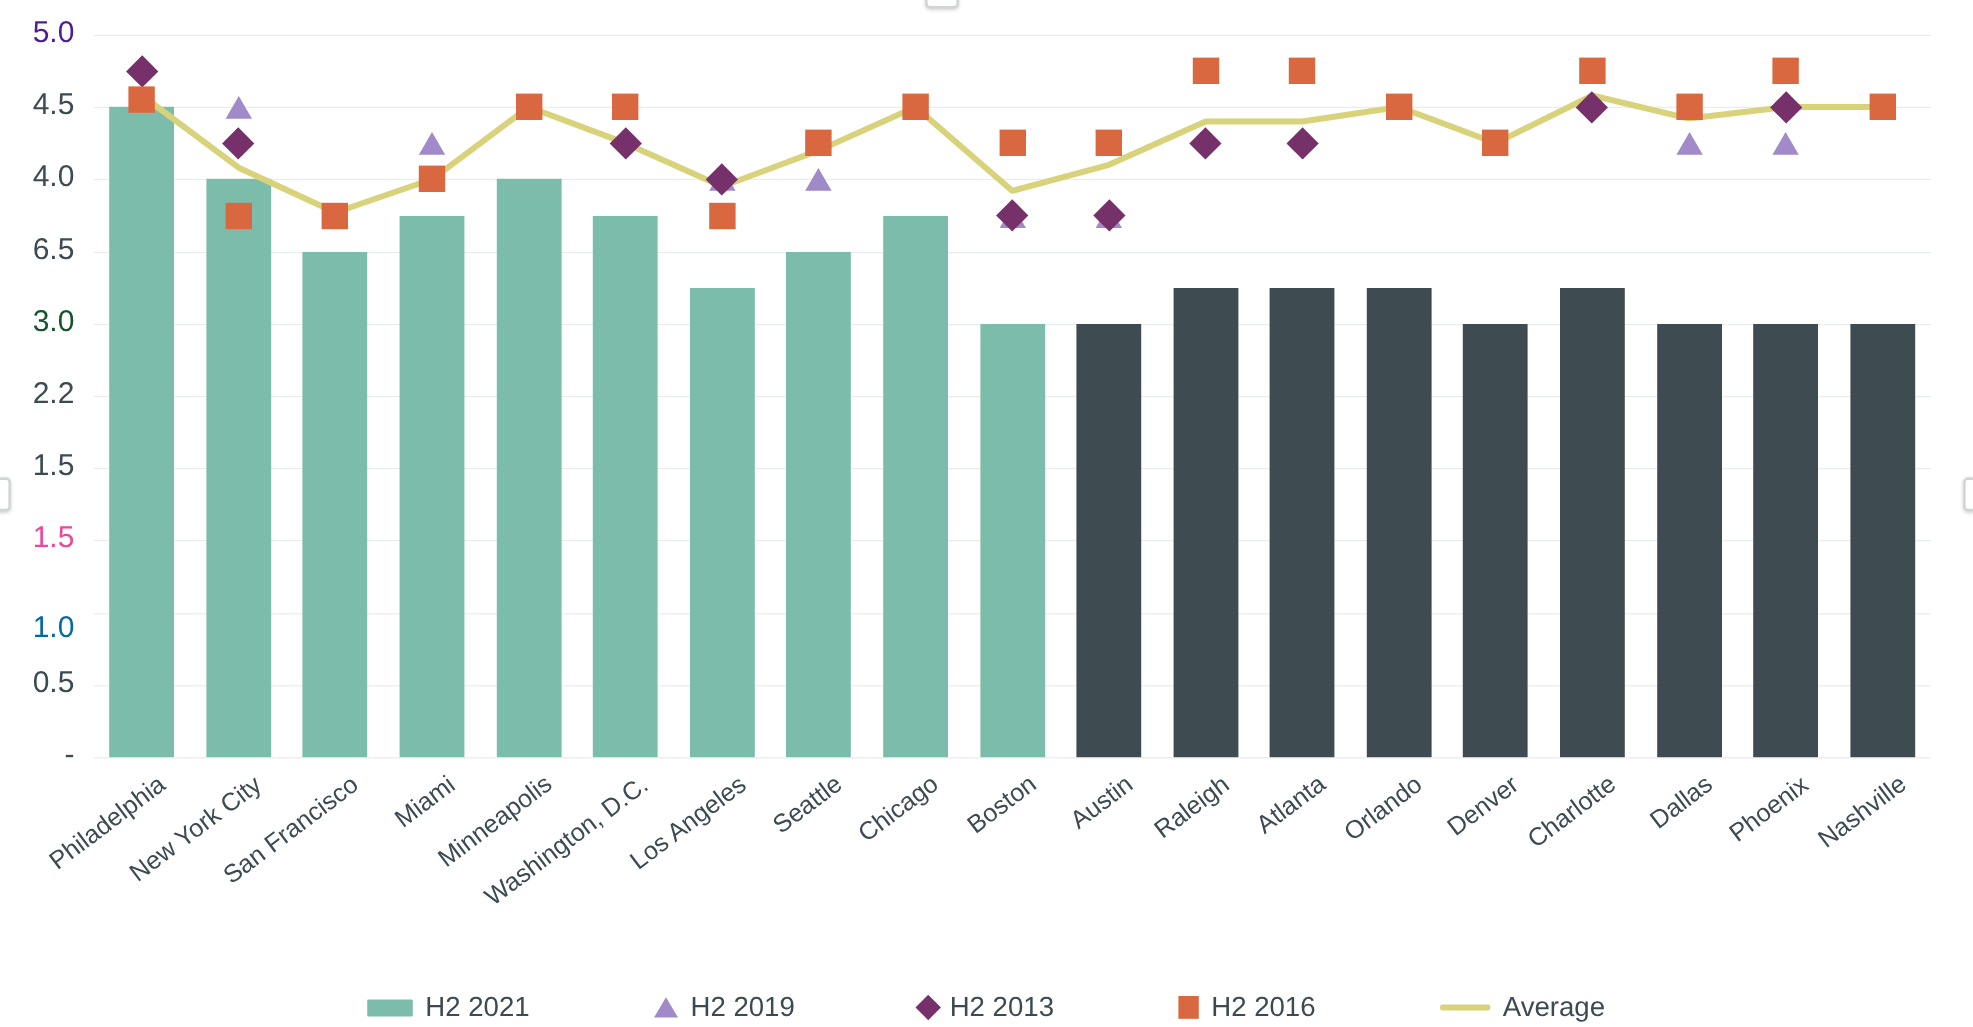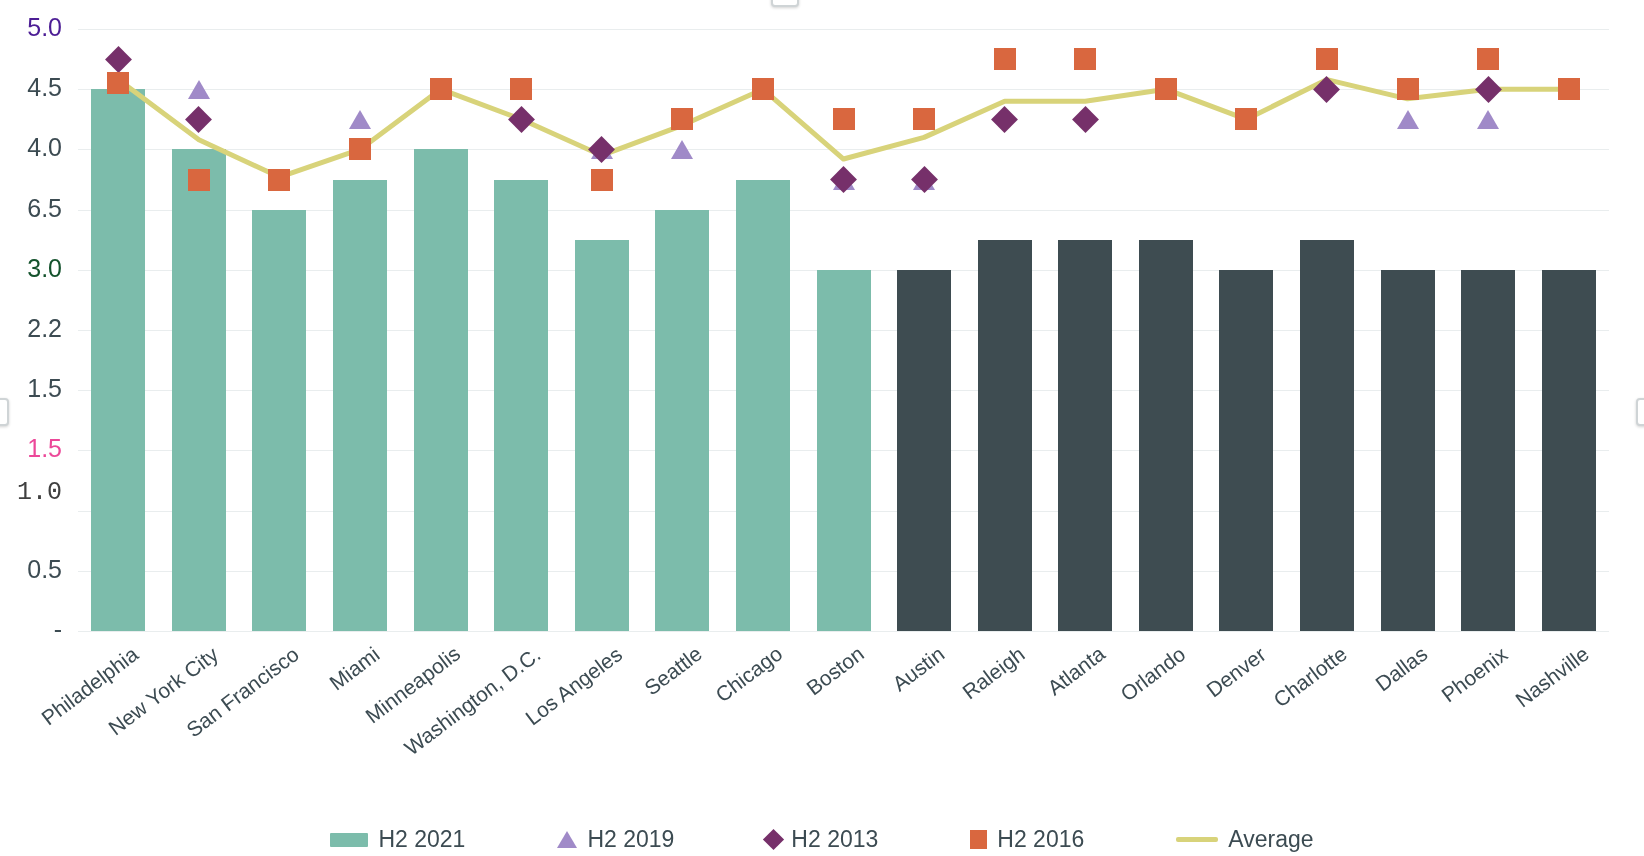--- a/index.html
+++ b/index.html
@@ -88,21 +88,21 @@
   }
 
   
   .legend {
     position: absolute;
     left: 0; right: 0;
     top: 826px;
     display: flex;
     justify-content: center;
     align-items: center;
-    gap: 0px;
+    gap: 12px;
   }
   .legend-item {
     display: flex;
     align-items: center;
     gap: 10px;
     margin: 0 46px;
   }
   .legend-item .lbl {
     font-size: 23px;
     color: #3c4b52;
@@ -144,21 +144,21 @@
   }
 </style>
 </head>
 <body>
 
 <div id="root">
 
   <div class="ytick-wrap" id="yaxis">
       <div class="ytick-lbl" style="top: 615px; color: rgb(60, 75, 82);">-</div>
       <div class="ytick-lbl" style="top: 554.8px; color: rgb(60, 75, 82);">0.5</div>
-      <div class="ytick-lbl" style="top: 478px; color: #404040; font-family: Liberation Mono, monospace;">1.0</div>
+      <div class="ytick-lbl" style="top: 509px; color: #0369a1;">1.0</div>
       <div class="ytick-lbl" style="top: 434.4px; color: #ec4899;">1.5</div>
       <div class="ytick-lbl" style="top: 374.2px; color: rgb(60, 75, 82);">1.5</div>
       <div class="ytick-lbl" style="top: 314px; color: rgb(60, 75, 82);">2.2</div>
       <div class="ytick-lbl" style="top: 253.8px; color: #14532d;">3.0</div>
       <div class="ytick-lbl" style="top: 193.6px; color: rgb(60, 75, 82);">6.5</div>
       <div class="ytick-lbl" style="top: 133.4px; color: rgb(60, 75, 82);">4.0</div>
       <div class="ytick-lbl" style="top: 73.2px; color: rgb(60, 75, 82);">4.5</div>
       <div class="ytick-lbl" style="top: 13px; color: #4c1d95; padding-left: 20px;">5.0</div>
     </div>
 

